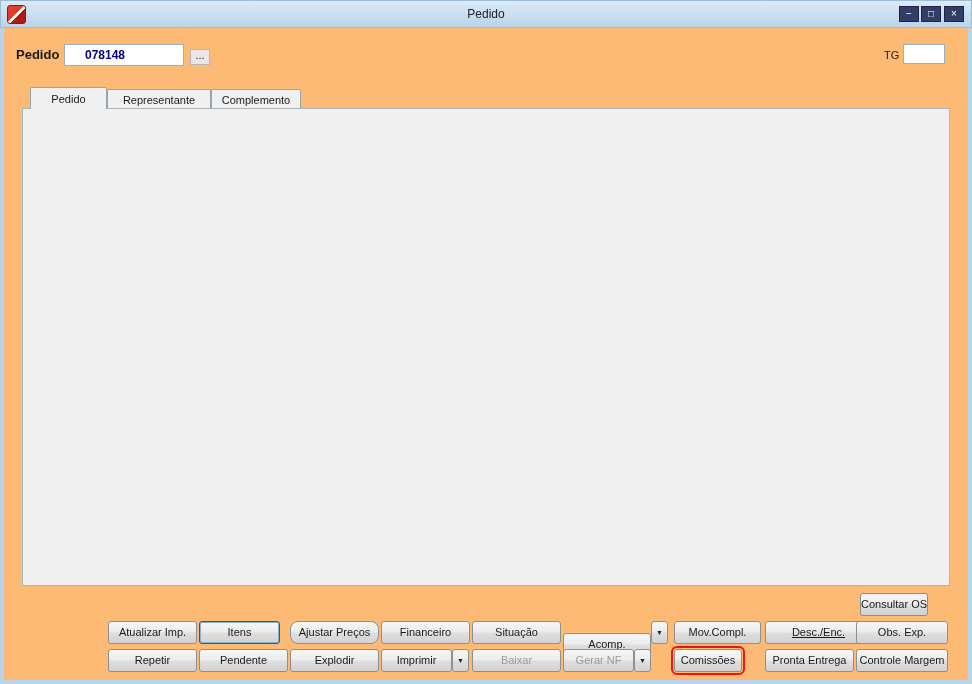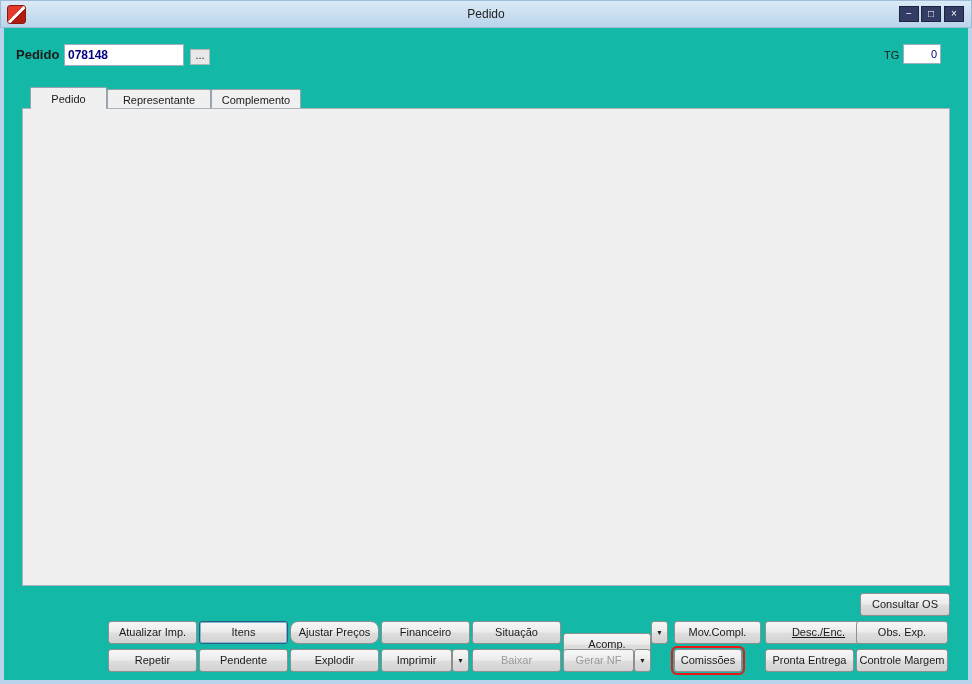--- a/index.html
+++ b/index.html
@@ -1,37 +1,37 @@
 <!DOCTYPE html>
 <html><head>
 <meta charset="utf-8">
 <style>
   html,body{margin:0;padding:0;background:#d8d8d8;}
   #window{
-    position:relative;width:972px;height:684px;background:#14b8a6;
+    position:relative;width:972px;height:684px;background:#fdba74;
     font-family:"Liberation Sans",sans-serif;font-size:11px;color:#1a1a1a;
     overflow:hidden;box-shadow:inset 0 0 0 1px #7d9cba;
   }
   
   .titlebar{position:absolute;left:0;top:0;width:972px;height:28px;
     background:linear-gradient(#dcebf8,#b9d3ea);box-shadow:inset 0 0 0 1px #9dbcd8;}
   .frame{position:absolute;background:#b9d3ea;}
   .frame.l{left:0;top:28px;bottom:0;width:4px;}
   .frame.r{right:0;top:28px;bottom:0;width:4px;}
   .frame.b{left:0;bottom:0;height:4px;width:972px;}
   .title-text{position:absolute;left:0;top:7px;width:100%;text-align:center;font-size:12px;color:#222;}
   .app-icon{position:absolute;left:7px;top:5px;width:17px;height:17px;border-radius:3px;
     background:linear-gradient(135deg,#e23b2e 0 45%,#ffffff 45% 58%,#b01c12 58% 100%);
     border:1px solid #8a1a10;}
   .winbtn{position:absolute;top:6px;width:20px;height:16px;background:#323c64;border:1px solid #1c2440;
     color:#fff;text-align:center;line-height:14px;font-size:10px;box-sizing:border-box;cursor:default;}
   
   .hlabel{position:absolute;font-weight:bold;font-size:13px;line-height:22px;}
   .inp{position:absolute;height:20px;border:1px solid #9cb0c2;background:#fff;color:#000080;
-    font-family:"Liberation Sans",sans-serif;font-size:11px;padding:0 3px;box-sizing:border-box;outline:none;}
+    font-family:"Liberation Sans",sans-serif;font-size:11px;padding:0 20px;box-sizing:border-box;outline:none;}
   .inp.bold{font-weight:bold;font-size:12px;}
   .inp.right{text-align:right;}
   .more-btn{position:absolute;width:20px;height:16px;background:#e8e8e8;border:1px solid #b5b5b5;
     text-align:center;line-height:10px;font-size:11px;box-sizing:border-box;}
   
   .tab{position:absolute;background:#f0f0f0;border:1px solid #98a4af;border-bottom:none;
     text-align:center;box-sizing:border-box;border-radius:2px 2px 0 0;}
   .tab.active{z-index:3;}
   .panel{position:absolute;left:22px;top:108px;width:928px;height:478px;border:1px solid #aab4bd;
     background:#f0f0f0;box-sizing:border-box;z-index:1;}
@@ -178,24 +178,24 @@
   <div class="lbl" style="left:35px;top:500px;">Observação</div>
   <textarea class="obs" style="left: 122px; top: 496px; width: 826px; height: 54px;"></textarea>
 
   <div class="tlabel" style="left:35px;top:556px;">Valor IPI</div>
   <div class="tvalue" style="left:180px;top:556px;width:90px;">0,00</div>
   <div class="tlabel" style="left:333px;top:556px;">Total Pedido</div>
   <div class="tvalue" style="left:460px;top:556px;width:100px;">228,38</div>
   <div class="tlabel" style="left:698px;top:556px;">Total Faturado</div>
   <div class="tvalue" style="left:838px;top:556px;width:100px;">228,38</div>
 
-  <div class="btn" style="left:860px;top:593px;width:90px;">Consultar OS</div>
+  <div class="btn" style="left:860px;top:593px;width:68px;">Consultar OS</div>
 
   <div class="btn" style="left:108px;top:621px;width:89px;">Atualizar Imp.</div>
-  <div class="btn default" style="left:199px;top:621px;width:89px;">Itens</div>
+  <div class="btn default" style="left:199px;top:621px;width:81px;">Itens</div>
   <div class="btn" style="left:290px;top:621px;width:89px;border-radius:8px;">Ajustar Preços</div>
   <div class="btn" style="left:381px;top:621px;width:89px;">Financeiro</div>
   <div class="btn" style="left:472px;top:621px;width:89px;">Situação</div>
   <div class="btn" style="left:563px;top:621px;width:88px;margin-top:12px;">Acomp.</div>
   <div class="btn arrow" style="left:651px;top:621px;width:17px;"><span>▼</span></div>
   <div class="btn" style="left:674px;top:621px;width:87px;">Mov.Compl.</div>
   <div class="btn" style="left:765px;top:621px;width:107px;text-decoration:underline;">Desc./Enc.</div>
   <div class="btn" style="left:856px;top:621px;width:92px;">Obs. Exp.</div>
 
   <div class="btn" style="left:108px;top:649px;width:89px;">Repetir</div>

